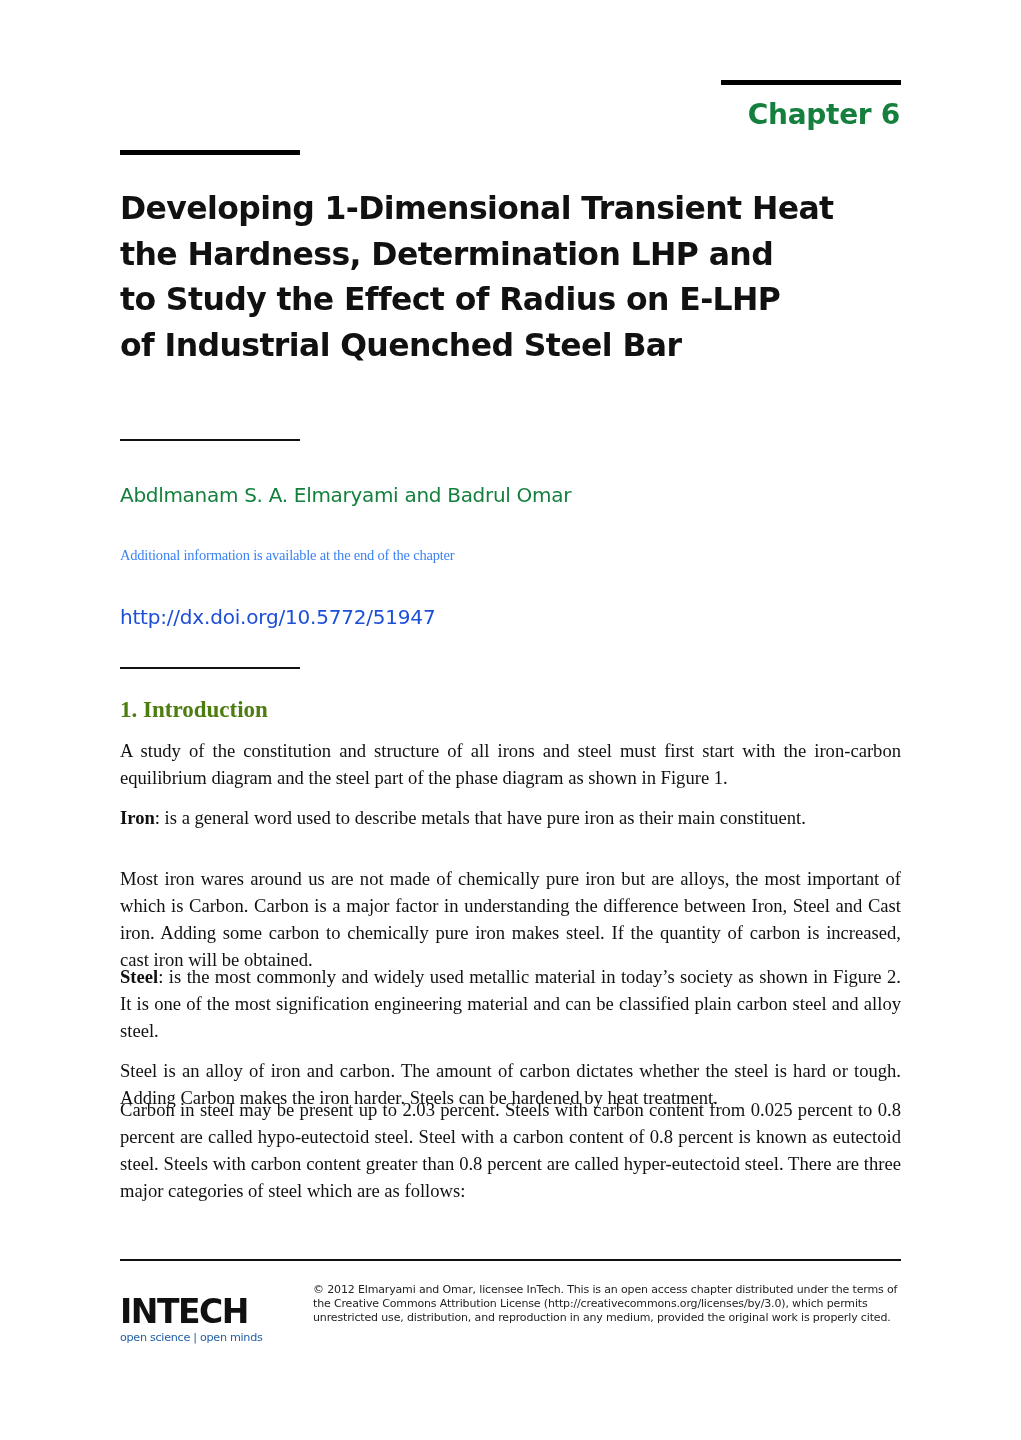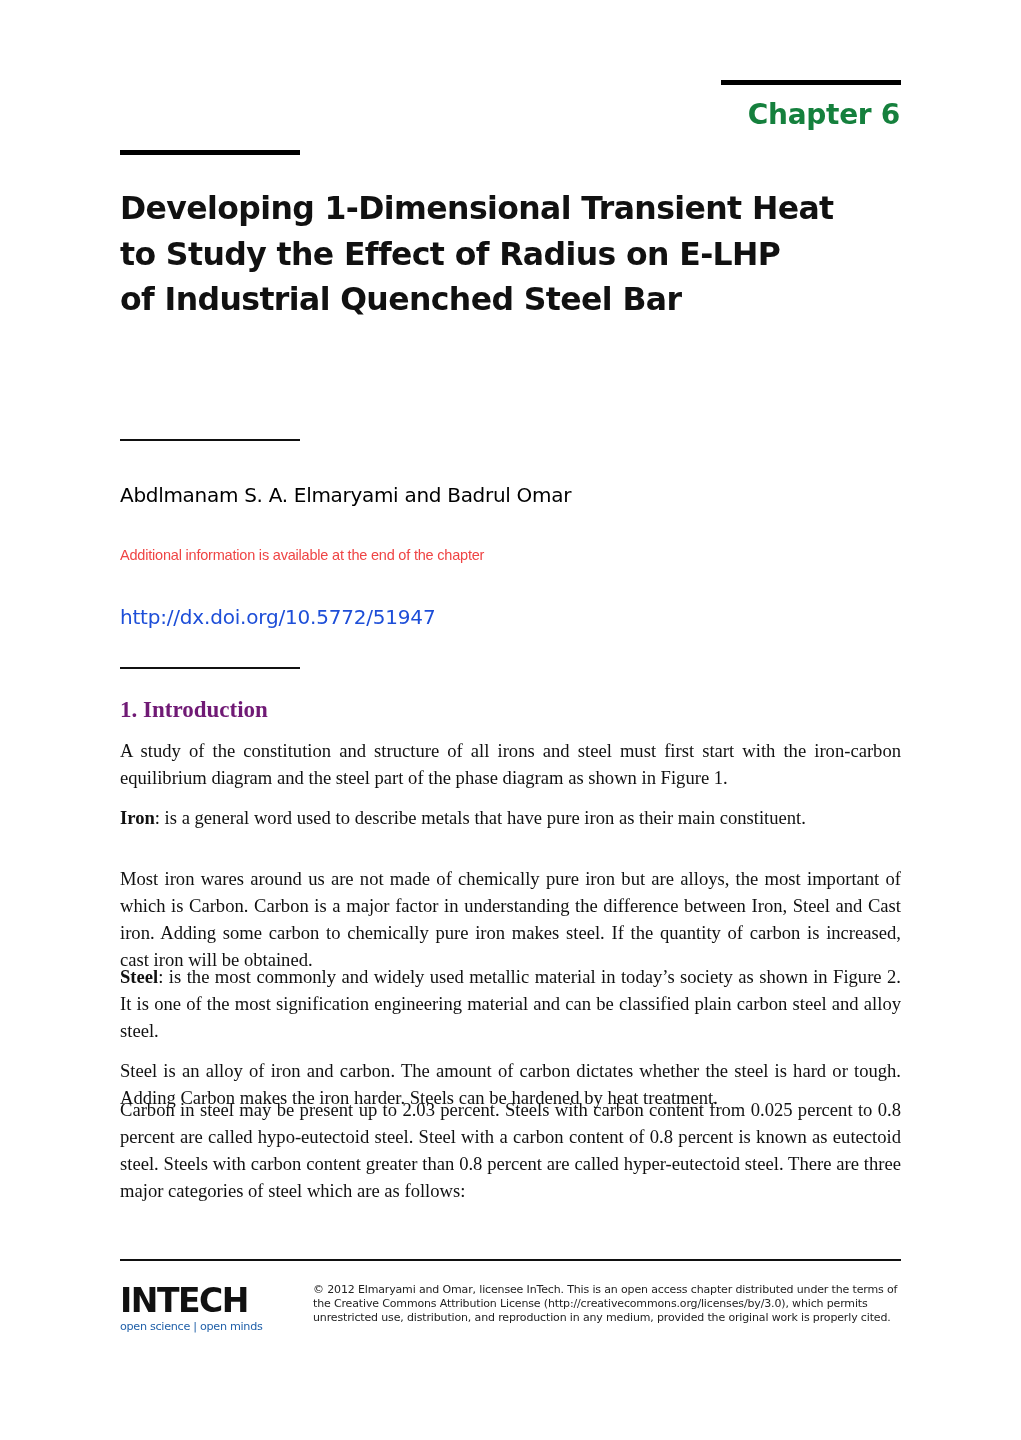--- a/index.html
+++ b/index.html
@@ -3,47 +3,48 @@
 <meta charset="utf-8">
 <style>
   html, body { margin: 0; padding: 0; background: #ffffff; }
   body { width: 1021px; height: 1440px; position: relative; overflow: hidden; color: #111; }
   .abs { position: absolute; }
   .rule-thick { background: #000; height: 5px; }
   .rule-thin { background: #111; height: 2px; }
   .chapter { right: 121px; top: 98px; font-family: "DejaVu Sans", sans-serif; font-weight: bold; font-size: 28px; letter-spacing: -0.3px; color: #15803d; }
   .title { left: 120px; top: 186px; width: 720px; font-family: "DejaVu Sans", sans-serif; font-weight: bold; font-size: 31.5px; line-height: 45.5px; letter-spacing: -0.6px; color: #111; margin: 0; }
   .title span { display: block; white-space: nowrap; }
-  .authors { left: 120px; top: 483px; font-family: "DejaVu Sans", sans-serif; font-size: 20px; font-weight: normal; letter-spacing: -0.3px; color: #000000; }
-  .addinfo { left: 120px; top: 547px; font-family: Liberation Sans, sans-serif; font-size: 14.5px; letter-spacing: -0.2px; color: #ef4444; }
+  .authors { left: 120px; top: 483px; font-family: "DejaVu Sans", sans-serif; font-size: 20px; font-weight: normal; letter-spacing: -0.3px; color: #15803d; }
+  .addinfo { left: 120px; top: 547px; font-family: Liberation Serif, serif; font-size: 14.5px; letter-spacing: -0.2px; color: #3b82f6; }
   .doi { left: 120px; top: 605px; font-family: "DejaVu Sans", sans-serif; font-size: 20px; letter-spacing: -0.2px; color: #1d4ed8; }
-  .section-h { left: 120px; top: 697px; font-family: "Liberation Serif", serif; font-weight: bold; font-size: 23px; color: #701a75; margin: 0; }
+  .section-h { left: 120px; top: 697px; font-family: "Liberation Serif", serif; font-weight: bold; font-size: 23px; color: #4d7c0f; margin: 0; }
   .body { left: 120px; width: 781px; font-family: "Liberation Serif", serif; font-size: 18.6px; line-height: 27px; color: #111; text-align: justify; margin: 0; }
   .p1 { top: 737px; }
   .p2 { top: 804px; }
   .p3 { top: 843px; margin-top: 22px; }
   .p4 { top: 963px; }
   .p5 { top: 1057px; }
   .p6 { top: 1096px; }
   .body b { font-weight: bold; }
   .logo { left: 120px; top: 1284px; }
-  .logo-main { font-family: "DejaVu Sans", sans-serif; font-weight: bold; font-size: 33px; letter-spacing: -1.5px; color: #111; line-height: 34px; }
+  .logo-main { font-family: "DejaVu Sans", sans-serif; font-weight: bold; font-size: 33px; letter-spacing: -1.5px; color: #111; line-height: 34px; margin-top: 11px; }
   .logo-tag { font-family: "DejaVu Sans", sans-serif; font-size: 11.2px; color: #1f5fa8; letter-spacing: -0.3px; margin-top: 2px; }
   .license { left: 313px; top: 1283px; width: 600px; font-family: "DejaVu Sans", sans-serif; font-size: 11px; line-height: 14px; color: #222; letter-spacing: -0.15px; }
   .license span { display: block; white-space: nowrap; }
 </style>
 </head>
 <body>
 
 <div class="abs rule-thick" style="left:721px; top:80px; width:180px;"></div>
 <div class="abs chapter">Chapter 6</div>
 
 <div class="abs rule-thick" style="left:120px; top:150px; width:180px;"></div>
 <h1 class="abs title">
   <span>Developing 1-Dimensional Transient Heat</span>
+  <span>the Hardness, Determination LHP and</span>
   <span>to Study the Effect of Radius on E-LHP</span>
   <span>of Industrial Quenched Steel Bar</span>
 </h1>
 
 <div class="abs rule-thin" style="left:120px; top:439px; width:180px;"></div>
 
 <div class="abs authors">Abdlmanam S. A. Elmaryami and Badrul Omar</div>
 <div class="abs addinfo">Additional information is available at the end of the chapter</div>
 <div class="abs doi">http://dx.doi.org/10.5772/51947</div>
 

